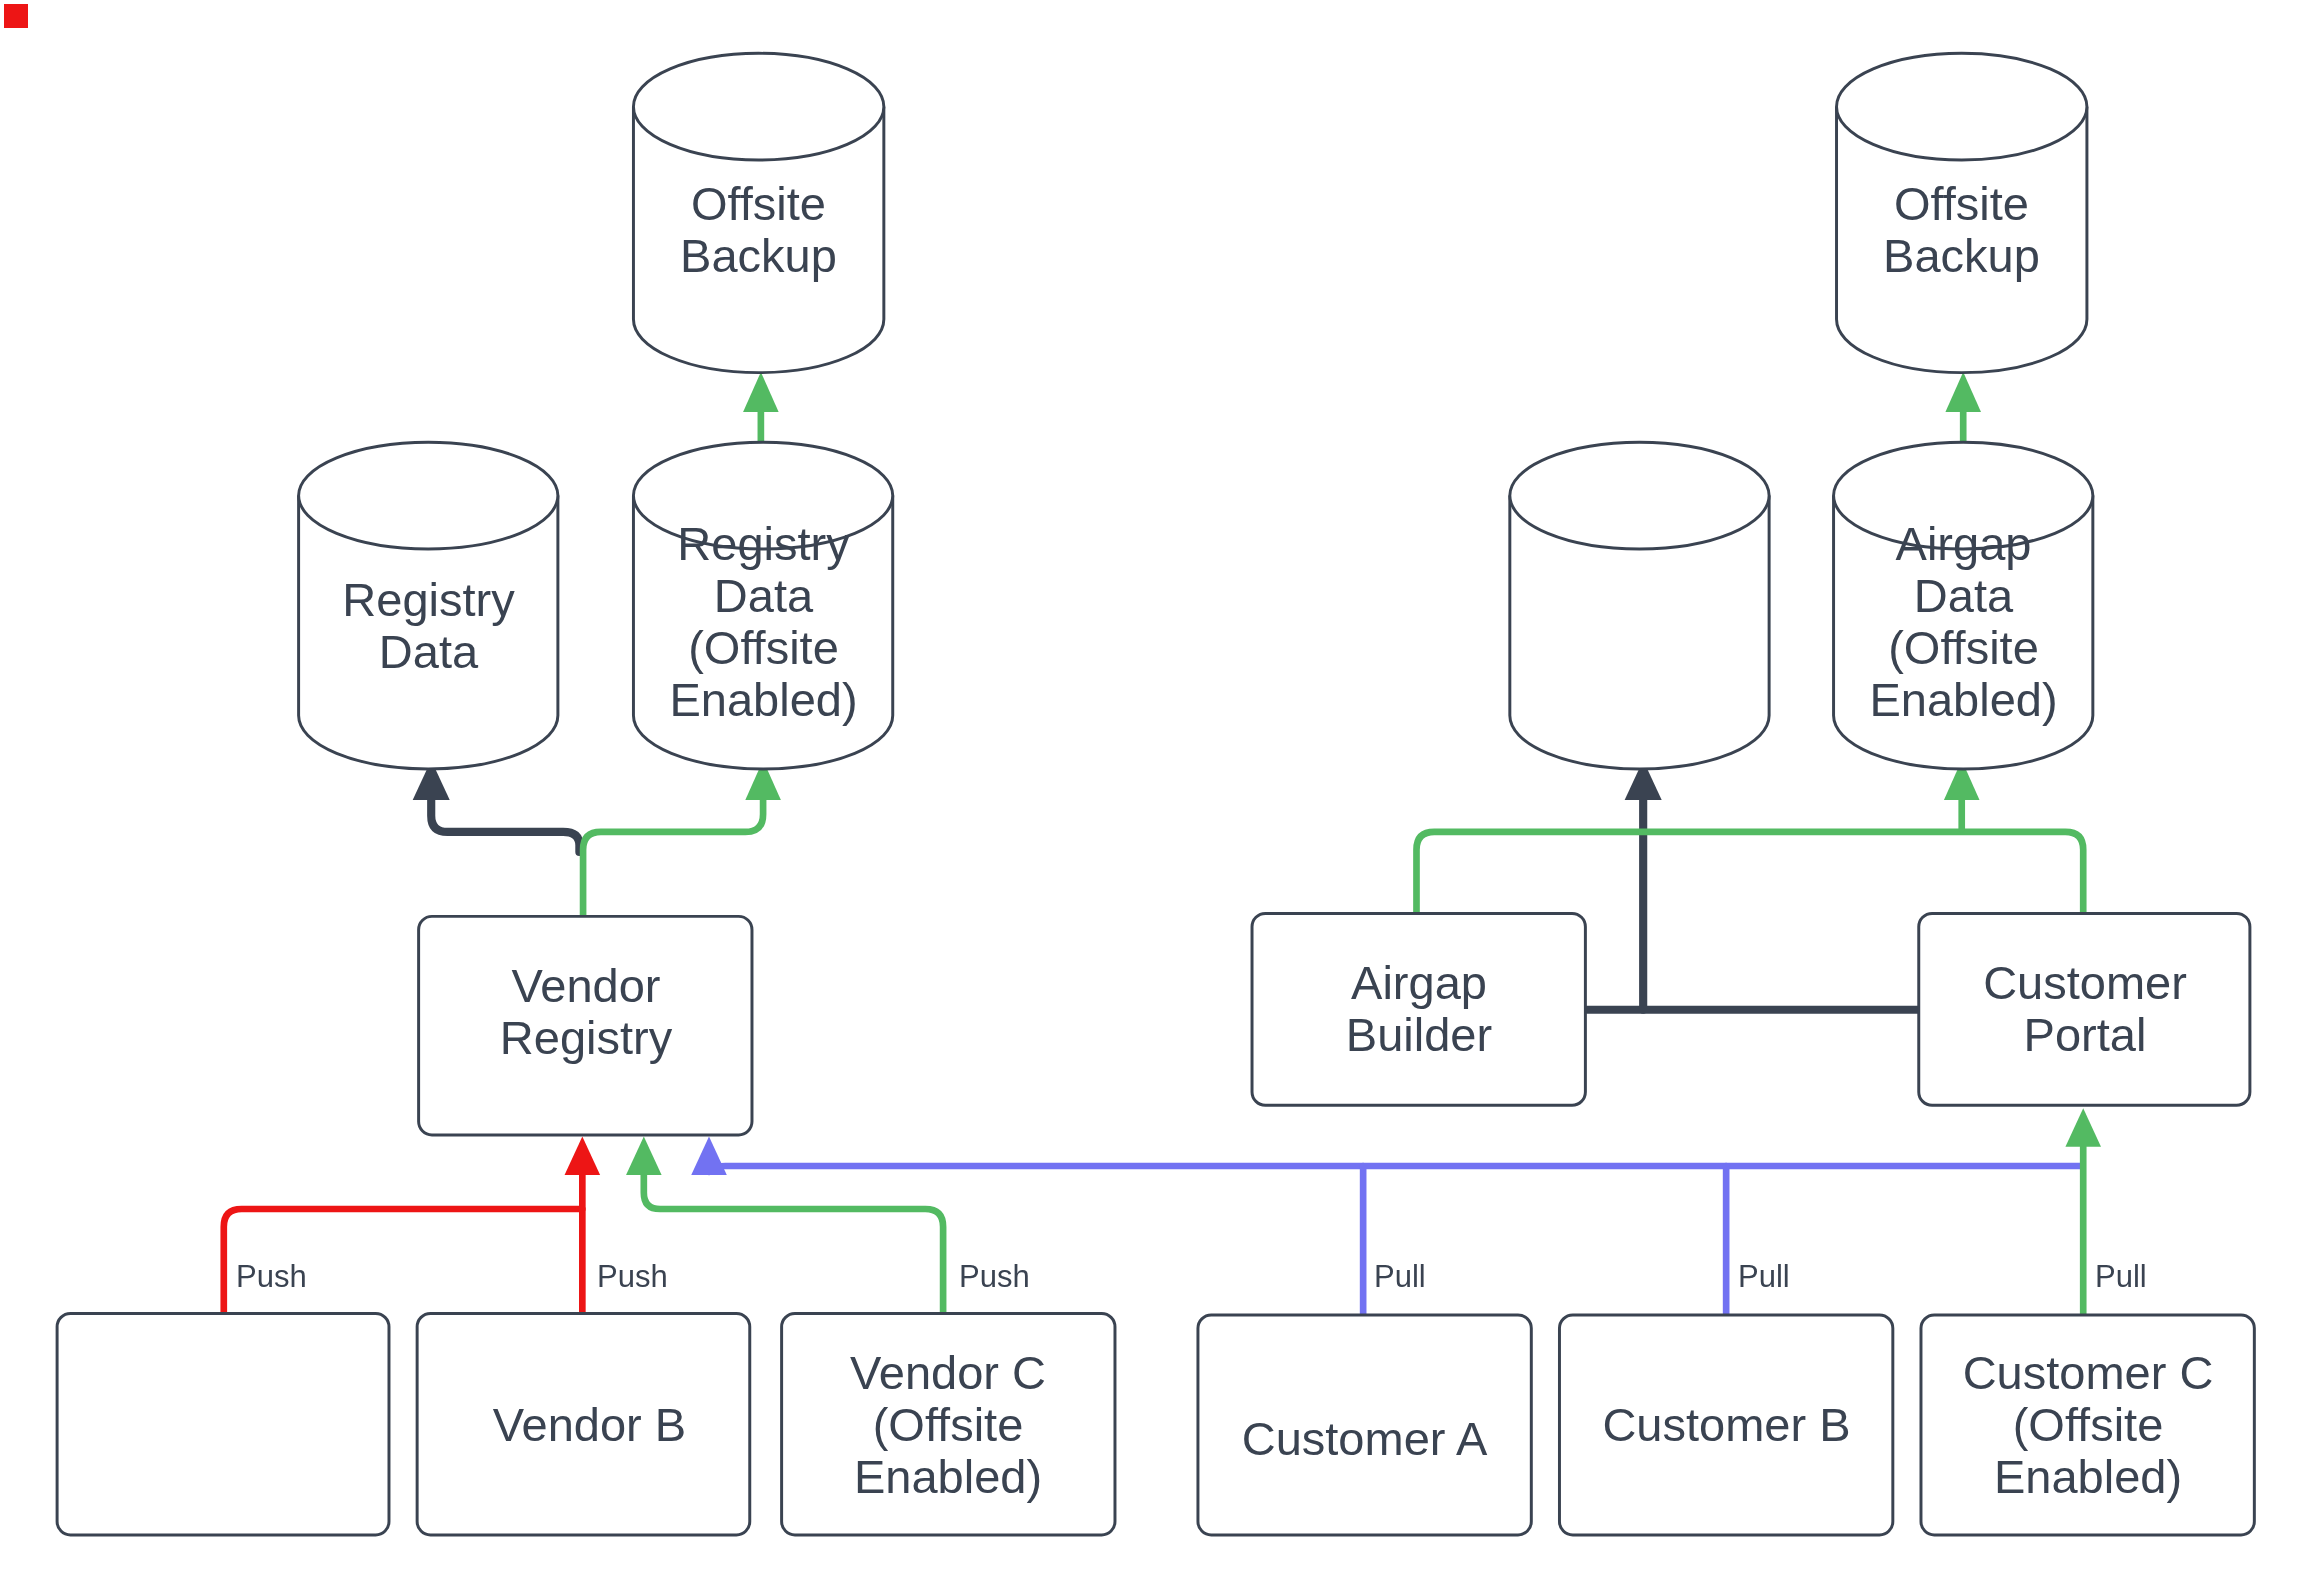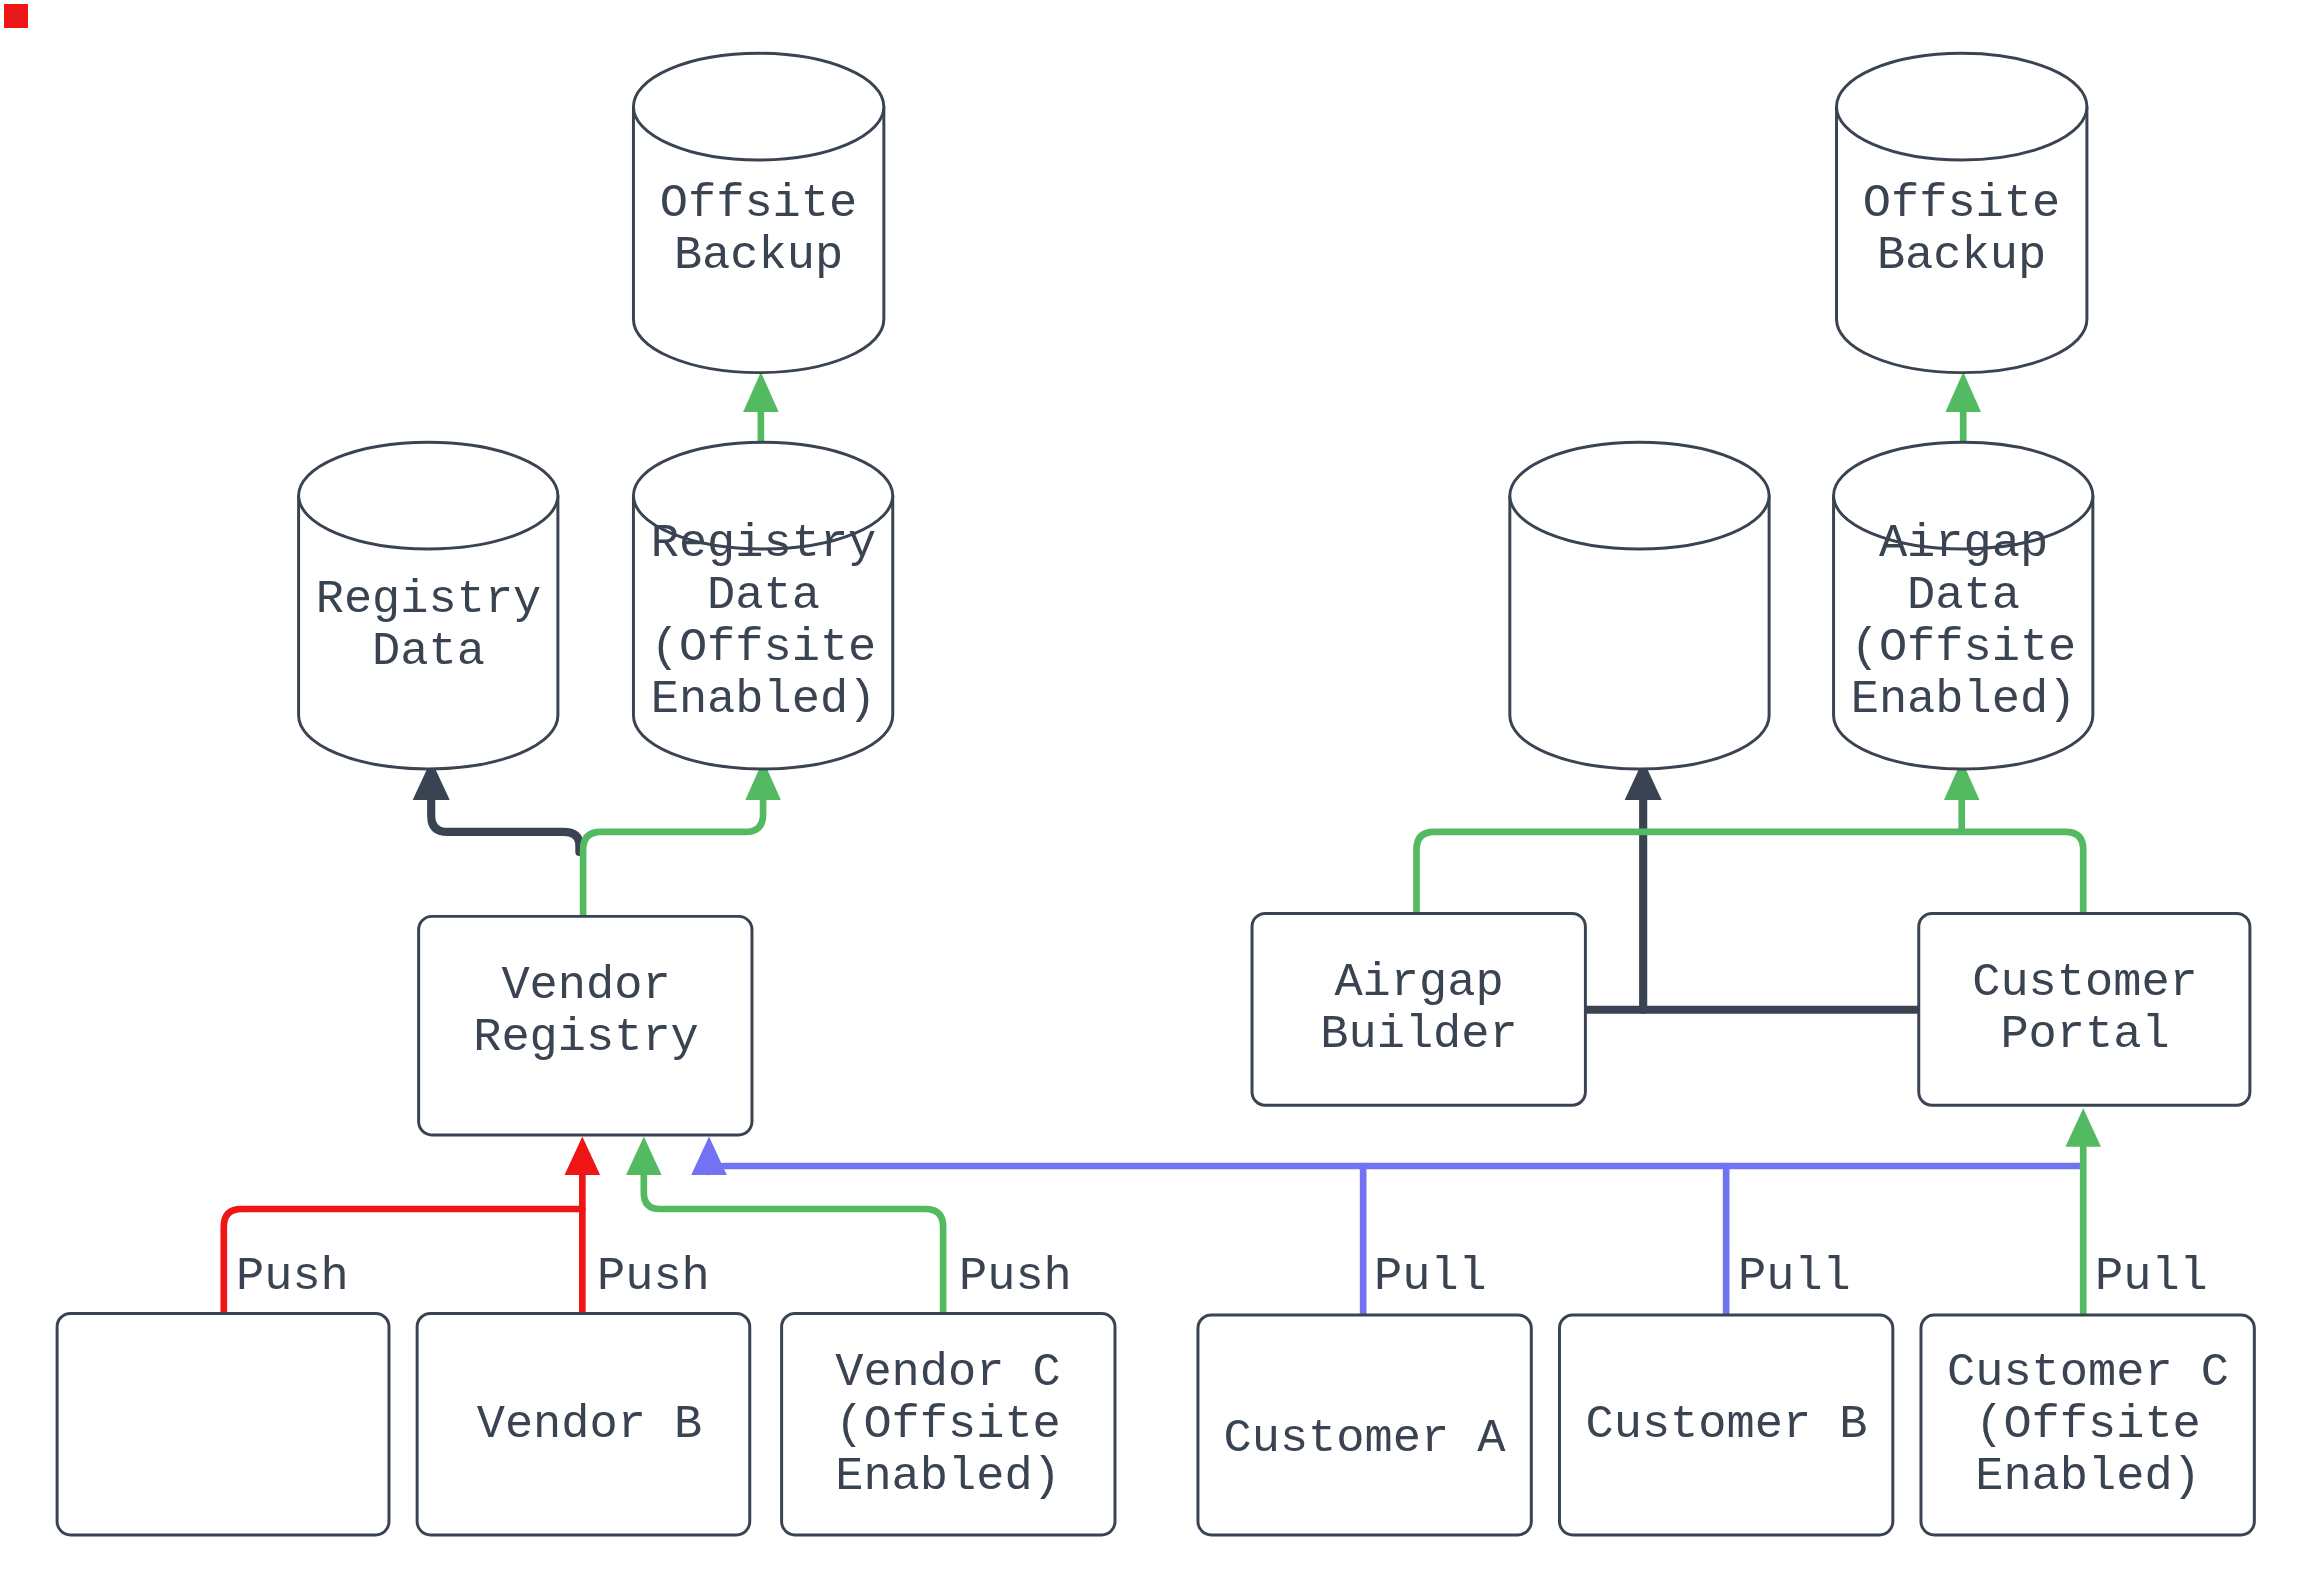--- a/index.html
+++ b/index.html
@@ -5,40 +5,40 @@
   :root{
     --ink:#3a4351;
     --red:#ed1515;
     --green:#53ba62;
     --blue:#7272f2;
     --bg:#ffffff;
   }
   html,body{margin:0;padding:0;background:var(--bg);}
   .stage{
     position:relative;width:2307px;height:1592px;background:var(--bg);
-    font-family:Liberation Mono, monospace;overflow:hidden;
+    font-family:Liberation Sans, sans-serif;overflow:hidden;
   }
   svg.diagram{position:absolute;left:0;top:0;display:block;}
   .shape{fill:#ffffff;stroke:var(--ink);stroke-width:4px;}
   .edge{fill:none;stroke-linecap:round;stroke-linejoin:round;}
   .edge.dark{stroke:var(--ink);stroke-width:11px;}
   .edge.red{stroke:var(--red);stroke-width:9px;}
   .edge.green{stroke:var(--green);stroke-width:9px;}
   .edge.blue{stroke:var(--blue);stroke-width:9px;}
   .ah{stroke:none;}
   .ah.dark{fill:var(--ink);}
   .ah.red{fill:var(--red);}
   .ah.green{fill:var(--green);}
   .ah.blue{fill:var(--blue);}
   .lbl{
     position:absolute;display:flex;align-items:center;justify-content:center;
     text-align:center;color:var(--ink);font-size:47px;line-height:52px;
   }
   .edge-lbl{
-    position:absolute;color:var(--ink);font-size:47px;line-height:49px;white-space:nowrap;
+    position:absolute;color:var(--ink);font-size:31px;line-height:49px;white-space:nowrap;
   }
   .corner-marker{position:absolute;left:4.4px;top:4.4px;width:24px;height:24px;background:var(--red);}
 </style>
 </head>
 <body>
 
 <div class="stage">
 
   <div class="corner-marker"></div>
 

